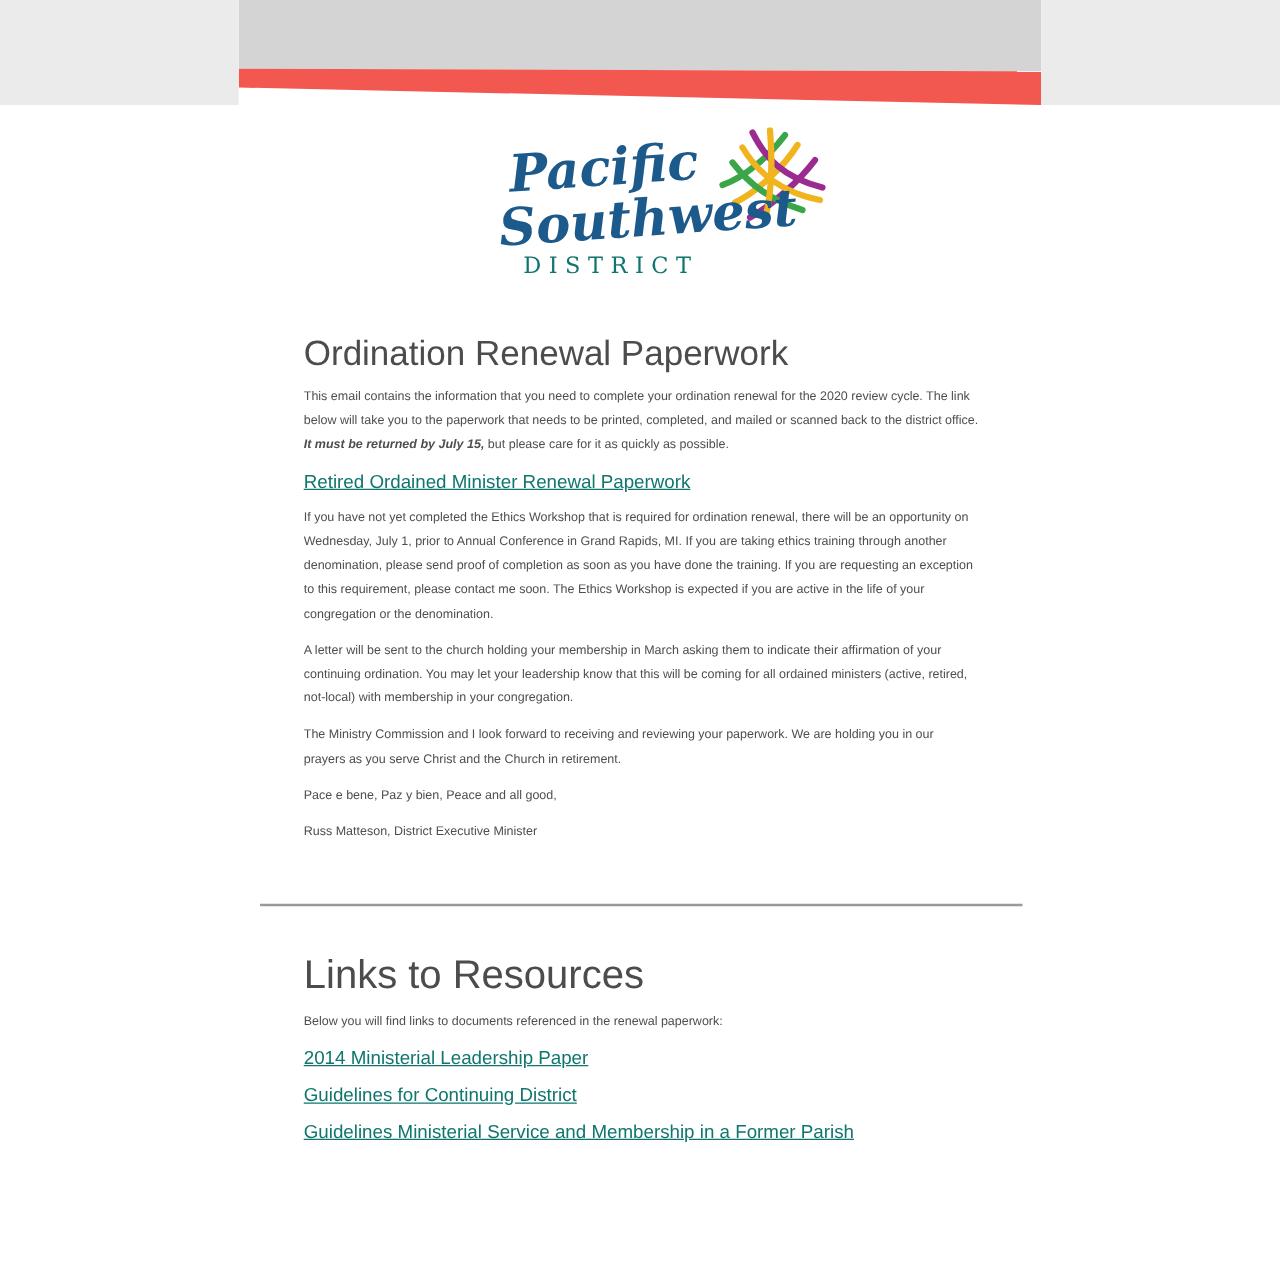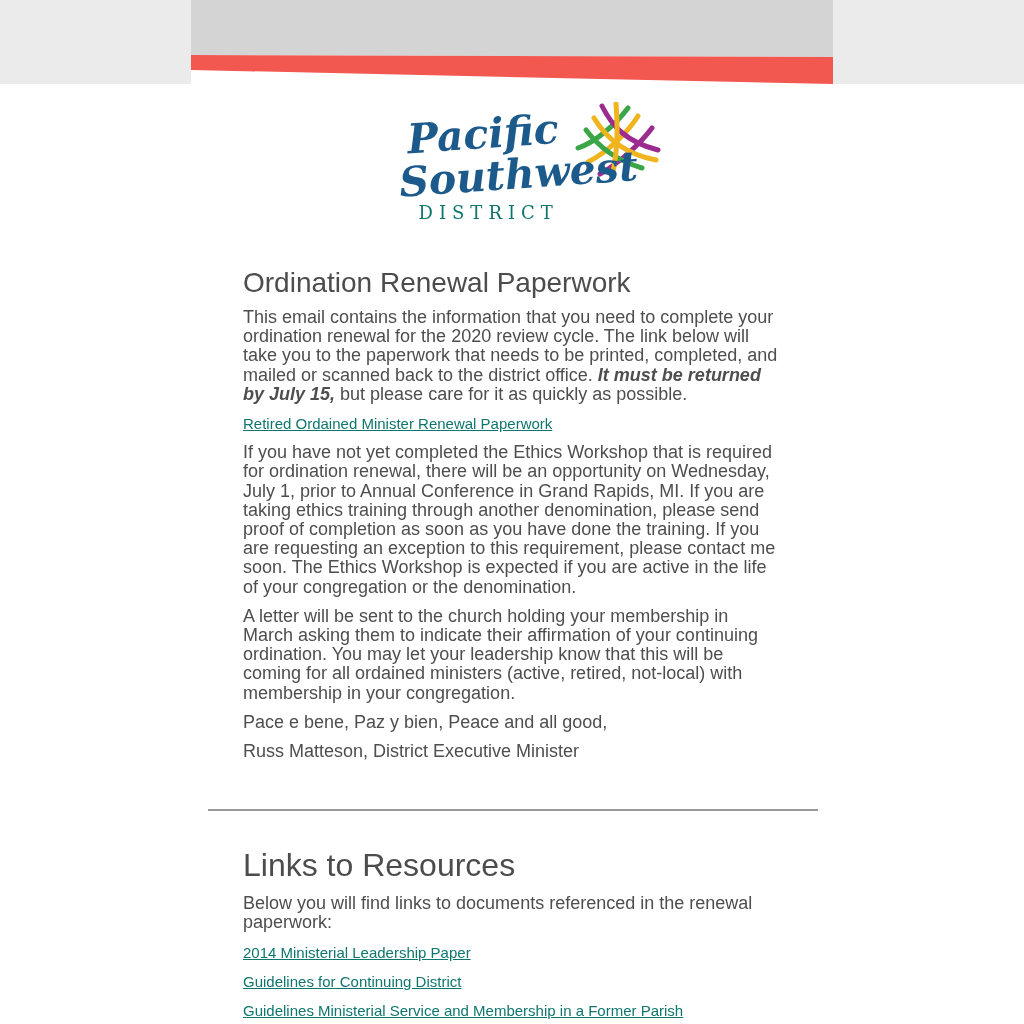--- a/index.html
+++ b/index.html
@@ -64,21 +64,21 @@
     letter-spacing: 0;
   }
   h2.section-title {
     margin-top: 36px;
     font-size: 32px;
     font-weight: 400;
     color: #4c4c4c;
   }
   p, .para {
     margin-top: 10px;
-    font-size: 18px;
+    font-size: 10px;
     line-height: 19.2px;
     color: #4e4e4e;
   }
   .para.first { margin-top: 9px; }
   .emphasis { font-weight: bold; font-style: italic; }
   a.doc-link {
     color: #0f766e;
     text-decoration: underline;
     cursor: pointer;
   }
@@ -123,20 +123,21 @@
     <h1 class="article-title">Ordination Renewal Paperwork</h1>
 
     <p class="para first"><span>This email contains the information that you need to complete your ordination renewal for the 2020 review cycle. The link below will take you to the paperwork that needs to be printed, completed, and mailed or scanned back to the district office. </span><span class="emphasis">It must be returned by July 15,</span><span> but please care for it as quickly as possible.</span></p>
 
     <div class="link-row">
       <a class="doc-link">Retired Ordained Minister Renewal Paperwork</a>
     </div>
 
     <p>If you have not yet completed the Ethics Workshop that is required for ordination renewal, there will be an opportunity on Wednesday, July 1, prior to Annual Conference in Grand Rapids, MI. If you are taking ethics training through another denomination, please send proof of completion as soon as you have done the training. If you are requesting an exception to this requirement, please contact me soon. The Ethics Workshop is expected if you are active in the life of your congregation or the denomination.</p>
     <p>A letter will be sent to the church holding your membership in March asking them to indicate their affirmation of your continuing ordination. You may let your leadership know that this will be coming for all ordained ministers (active, retired, not-local) with membership in your congregation.</p>
+    <p>The Ministry Commission and I look forward to receiving and reviewing your paperwork. We are holding you in our prayers as you serve Christ and the Church in retirement.</p>
     <p>Pace e bene, Paz y bien, Peace and all good,</p>
     <p>Russ Matteson, District Executive Minister</p>
   </div>
 
   <hr class="section-divider">
 
   <div class="content">
     <h2 class="section-title">Links to Resources</h2>
     <p>Below you will find links to documents referenced in the renewal paperwork:</p>
 

